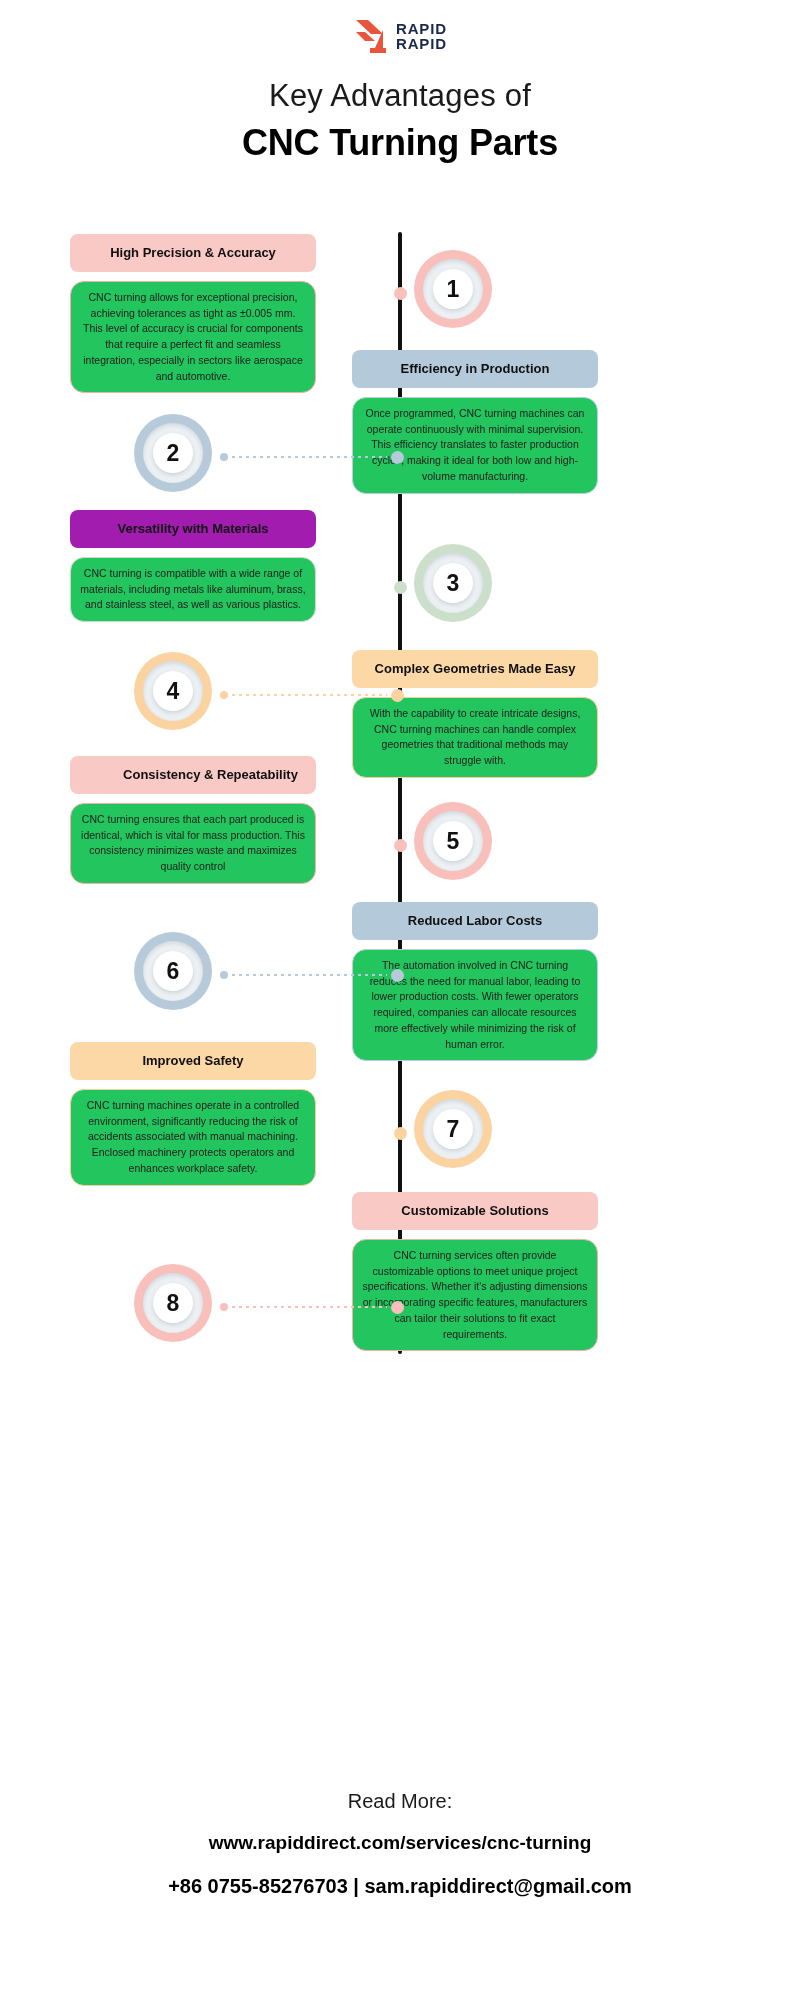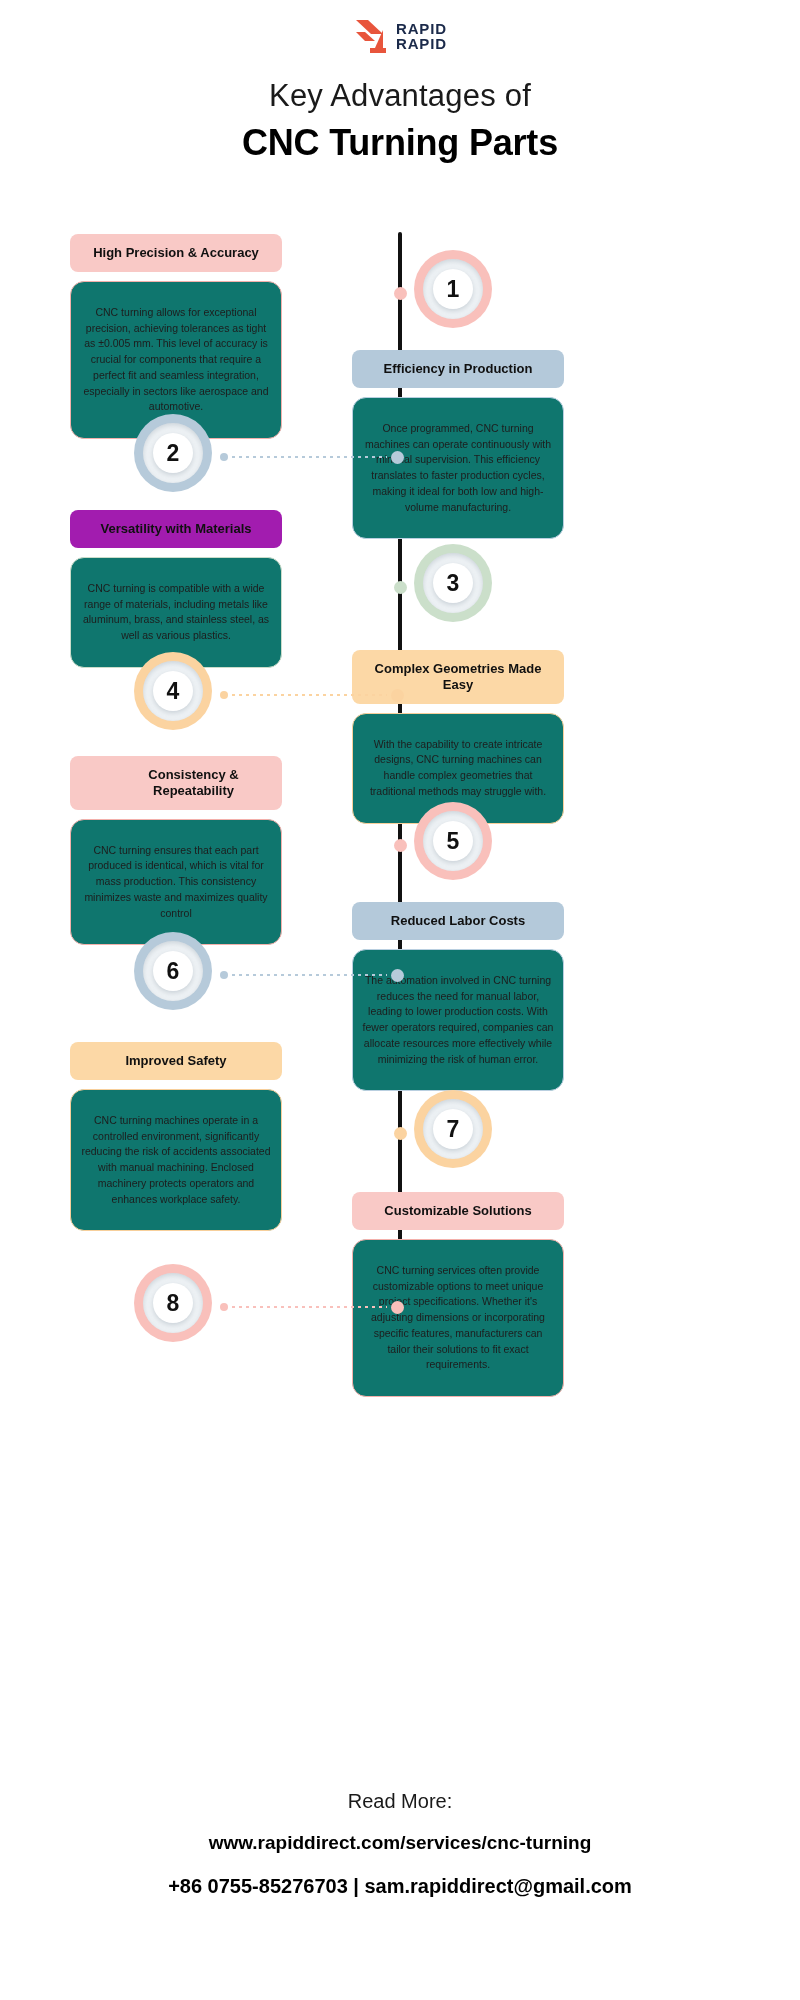--- a/index.html
+++ b/index.html
@@ -36,32 +36,32 @@
 
   
   .timeline {
     position:absolute; left:398px; top:232px;
     width:4px; height:1122px; background:#111111; border-radius:2px;
   }
 
   
   .row { position:absolute; left:0; width:800px; }
 
-  .card { position:absolute; width:212px; }
+  .card { position:absolute; width:246px; }
   .card.left  { left:70px; }
   .card.right { left:352px; }
 
   .card-head {
     border-radius:8px; padding:11px 8px;
     text-align:center; font-size:13px; font-weight:bold;
     color:#101010; line-height:1.22;
   }
   .card-body {
     margin-top:9px; border-radius:14px; border:1px solid #ddd;
-    background:#0f766e; padding:23px 9px;
+    background:#22c55e; padding:8px 9px;
     text-align:center; font-size:10.5px; line-height:1.5; color:#1d1d1d;
   }
 
   
   .badge {
     position:absolute; width:78px; height:78px; border-radius:50%;
     display:flex; align-items:center; justify-content:center;
   }
   .badge .ring2 {
     position:absolute; inset:9px; border-radius:50%;

